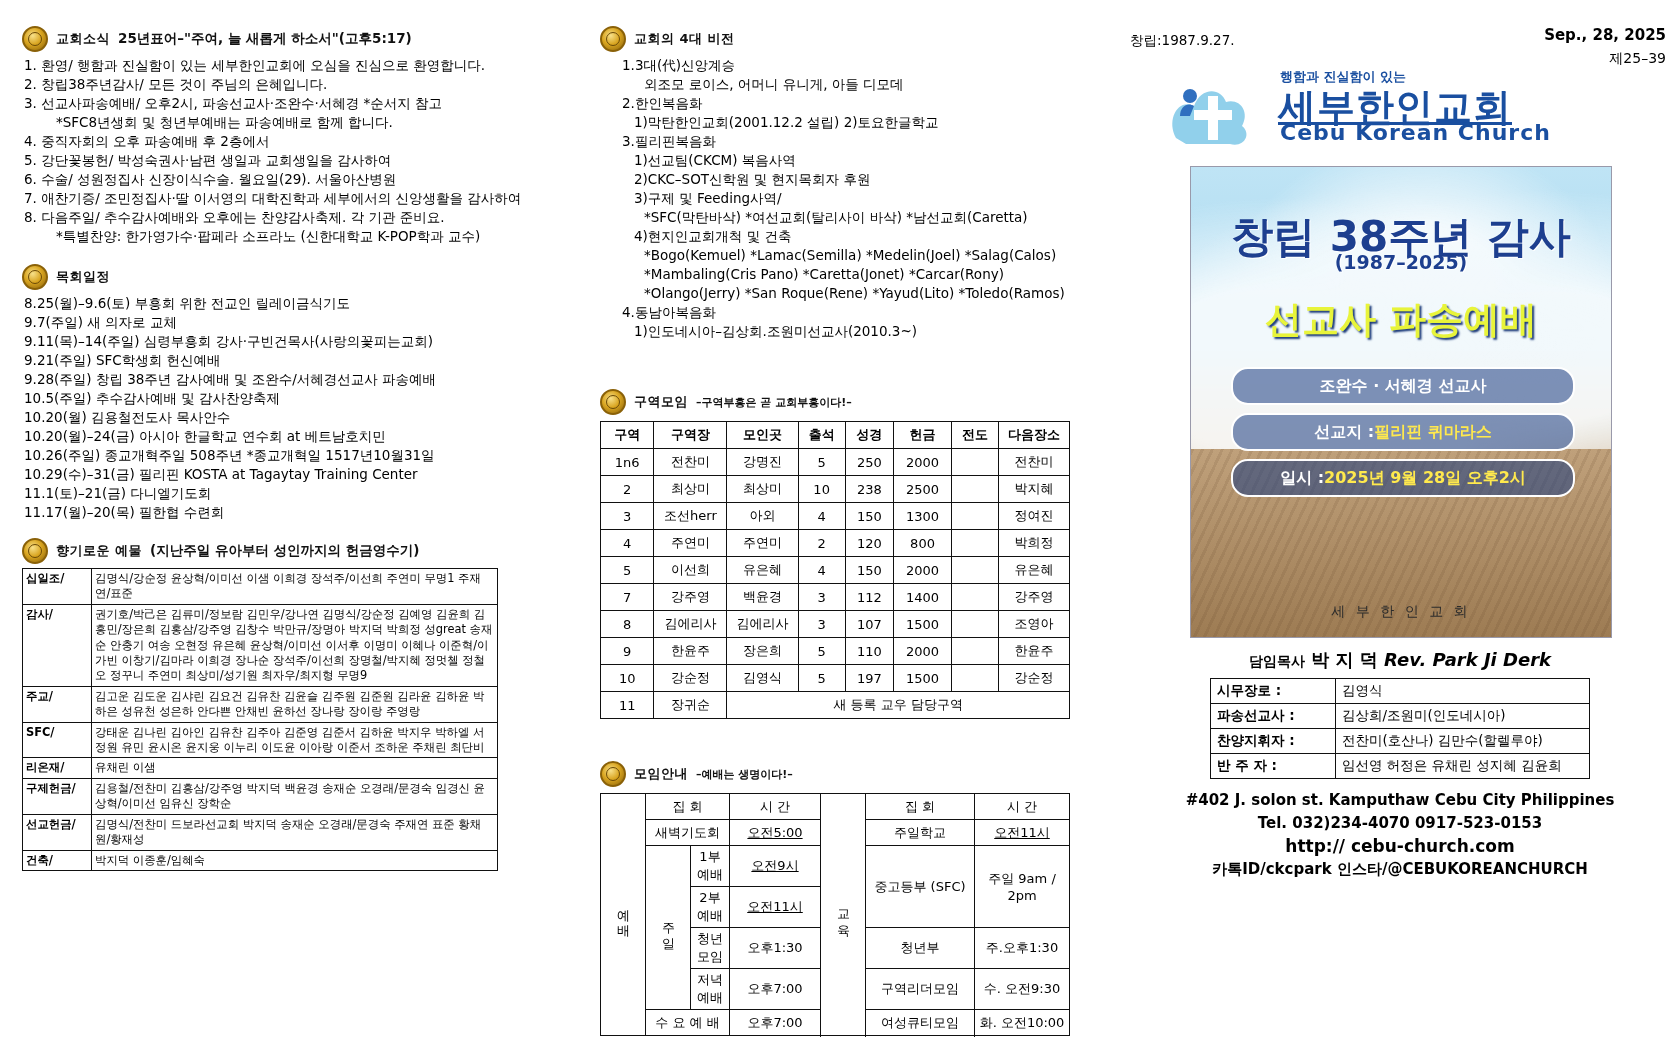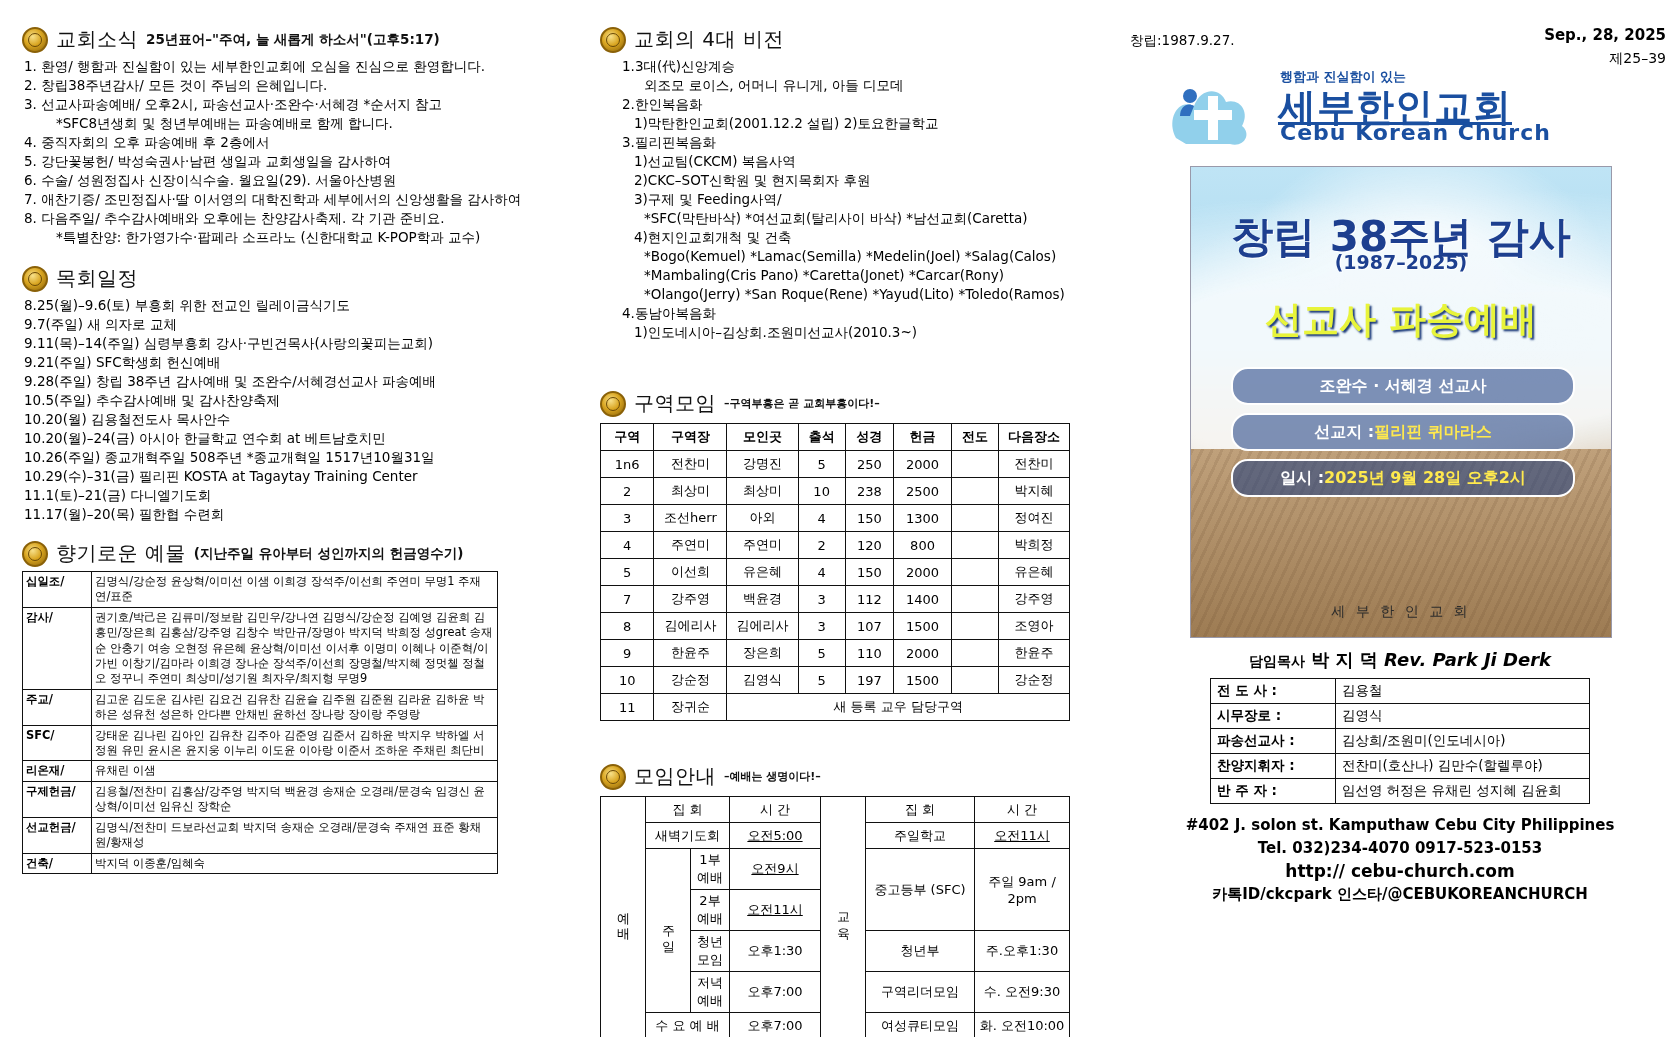--- a/index.html
+++ b/index.html
@@ -24,21 +24,21 @@
   .seal{
     width:22px;height:22px;border-radius:50%;
     background:radial-gradient(circle at 40% 35%,#f7e08a 0%,#d9a520 45%,#8a6108 100%);
     border:2px solid #8a6108;flex:0 0 auto;
     position:relative;
   }
   .seal::after{
     content:"";position:absolute;left:4px;top:4px;right:4px;bottom:4px;
     border-radius:50%;border:1px solid #6b4a06;
   }
-  .sec-title{font-weight:normal;font-size:20px;letter-spacing:.5px;color:#111;}
+  .sec-title{font-weight:bold;font-size:13px;letter-spacing:.5px;color:#111;}
   .sec-sub{font-size:13.5px;font-weight:bold;color:#111;}
   .sec-sub-italic{font-size:11px;font-weight:bold;color:#111;}
 
   .block{margin-bottom:14px;}
 
   ul.plain{list-style:none;margin:0;padding:0;}
   ul.plain li{font-size:13.5px;line-height:19px;padding-left:2px;}
   .ind1{padding-left:22px !important;}
   .ind2{padding-left:34px !important;}
   .ind3{padding-left:44px !important;}
@@ -484,24 +484,20 @@
     </div>
 
     <div class="pastor-line">
       <span class="sm">담임목사</span>
       <span>박  지  덕</span>
       <span class="en">Rev. Park Ji Derk</span>
     </div>
 
     <table class="staff">
       <tbody>
-        <tr>
-          <td class="k">전   도   사 :</td>
-          <td>김용철</td>
-        </tr>
         <tr>
           <td class="k">시무장로 :</td>
           <td>김영식</td>
         </tr>
         <tr>
           <td class="k">파송선교사 :</td>
           <td>김상희/조원미(인도네시아)</td>
         </tr>
         <tr>
           <td class="k">찬양지휘자 :</td>

